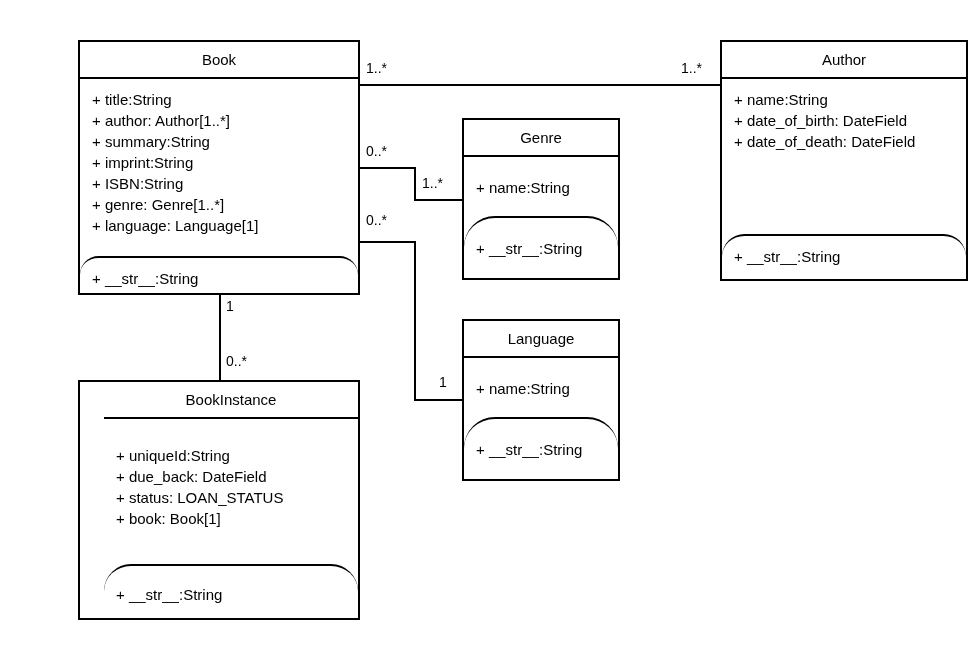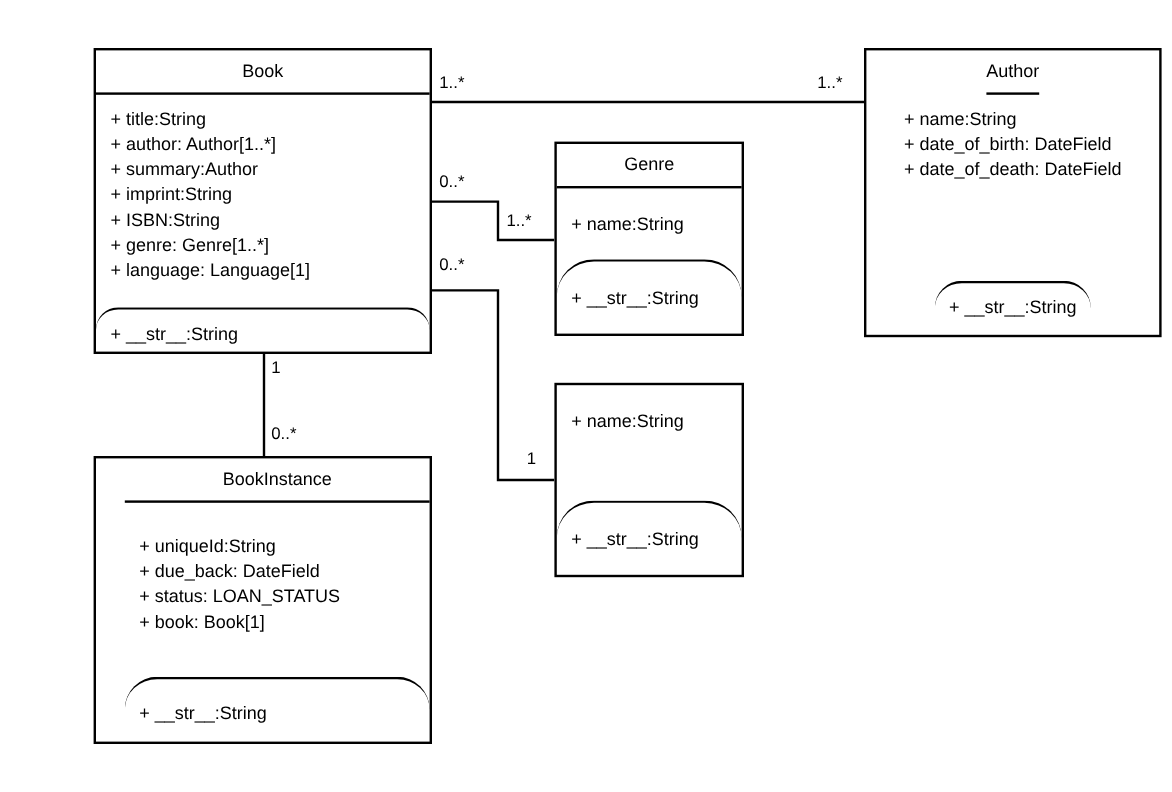--- a/index.html
+++ b/index.html
@@ -87,32 +87,32 @@
     <path d="M 320 242 L 375 242 L 375 400 L 422 400"></path>
 
     <path d="M 180 295 L 180 385"></path>
   </svg>
 
   <div class="uml-class" style="left:38px; top:40px; width:282px; height:255px;">
     <div class="class-name" style="height:37px;">Book</div>
     <div class="compartment attributes">
       <div class="member">+ title:String</div>
       <div class="member">+ author: Author[1..*]</div>
-      <div class="member">+ summary:Author</div>
+      <div class="member">+ summary:String</div>
       <div class="member">+ imprint:String</div>
       <div class="member">+ ISBN:String</div>
       <div class="member">+ genre: Genre[1..*]</div>
       <div class="member">+ language: Language[1]</div>
     </div>
     <div class="compartment methods" style="height:37px;">
       <div class="member">+ __str__:String</div>
     </div>
   </div>
 
-  <div class="uml-class" style="left:680px; top:40px; width:248px; height:241px;align-items:center;">
+  <div class="uml-class" style="left:680px; top:40px; width:248px; height:241px;">
     <div class="class-name" style="height:37px;">Author</div>
     <div class="compartment attributes">
       <div class="member">+ name:String</div>
       <div class="member">+ date_of_birth: DateField</div>
       <div class="member">+ date_of_death: DateField</div>
     </div>
     <div class="compartment methods" style="height:45px;">
       <div class="member">+ __str__:String</div>
     </div>
   </div>
@@ -121,20 +121,21 @@
     <div class="class-name" style="height:37px;">Genre</div>
     <div class="compartment attributes" style="padding-top:20px;">
       <div class="member">+ name:String</div>
     </div>
     <div class="compartment methods" style="height:62px; padding-top:20px;">
       <div class="member">+ __str__:String</div>
     </div>
   </div>
 
   <div class="uml-class" style="left:422px; top:319px; width:158px; height:162px;">
+    <div class="class-name" style="height:37px;">Language</div>
     <div class="compartment attributes" style="padding-top:20px;">
       <div class="member">+ name:String</div>
     </div>
     <div class="compartment methods" style="height:62px; padding-top:20px;">
       <div class="member">+ __str__:String</div>
     </div>
   </div>
 
   <div class="uml-class" style="left:38px; top:380px; width:282px; height:240px;padding-left:24px;">
     <div class="class-name" style="height:37px;">BookInstance</div>

